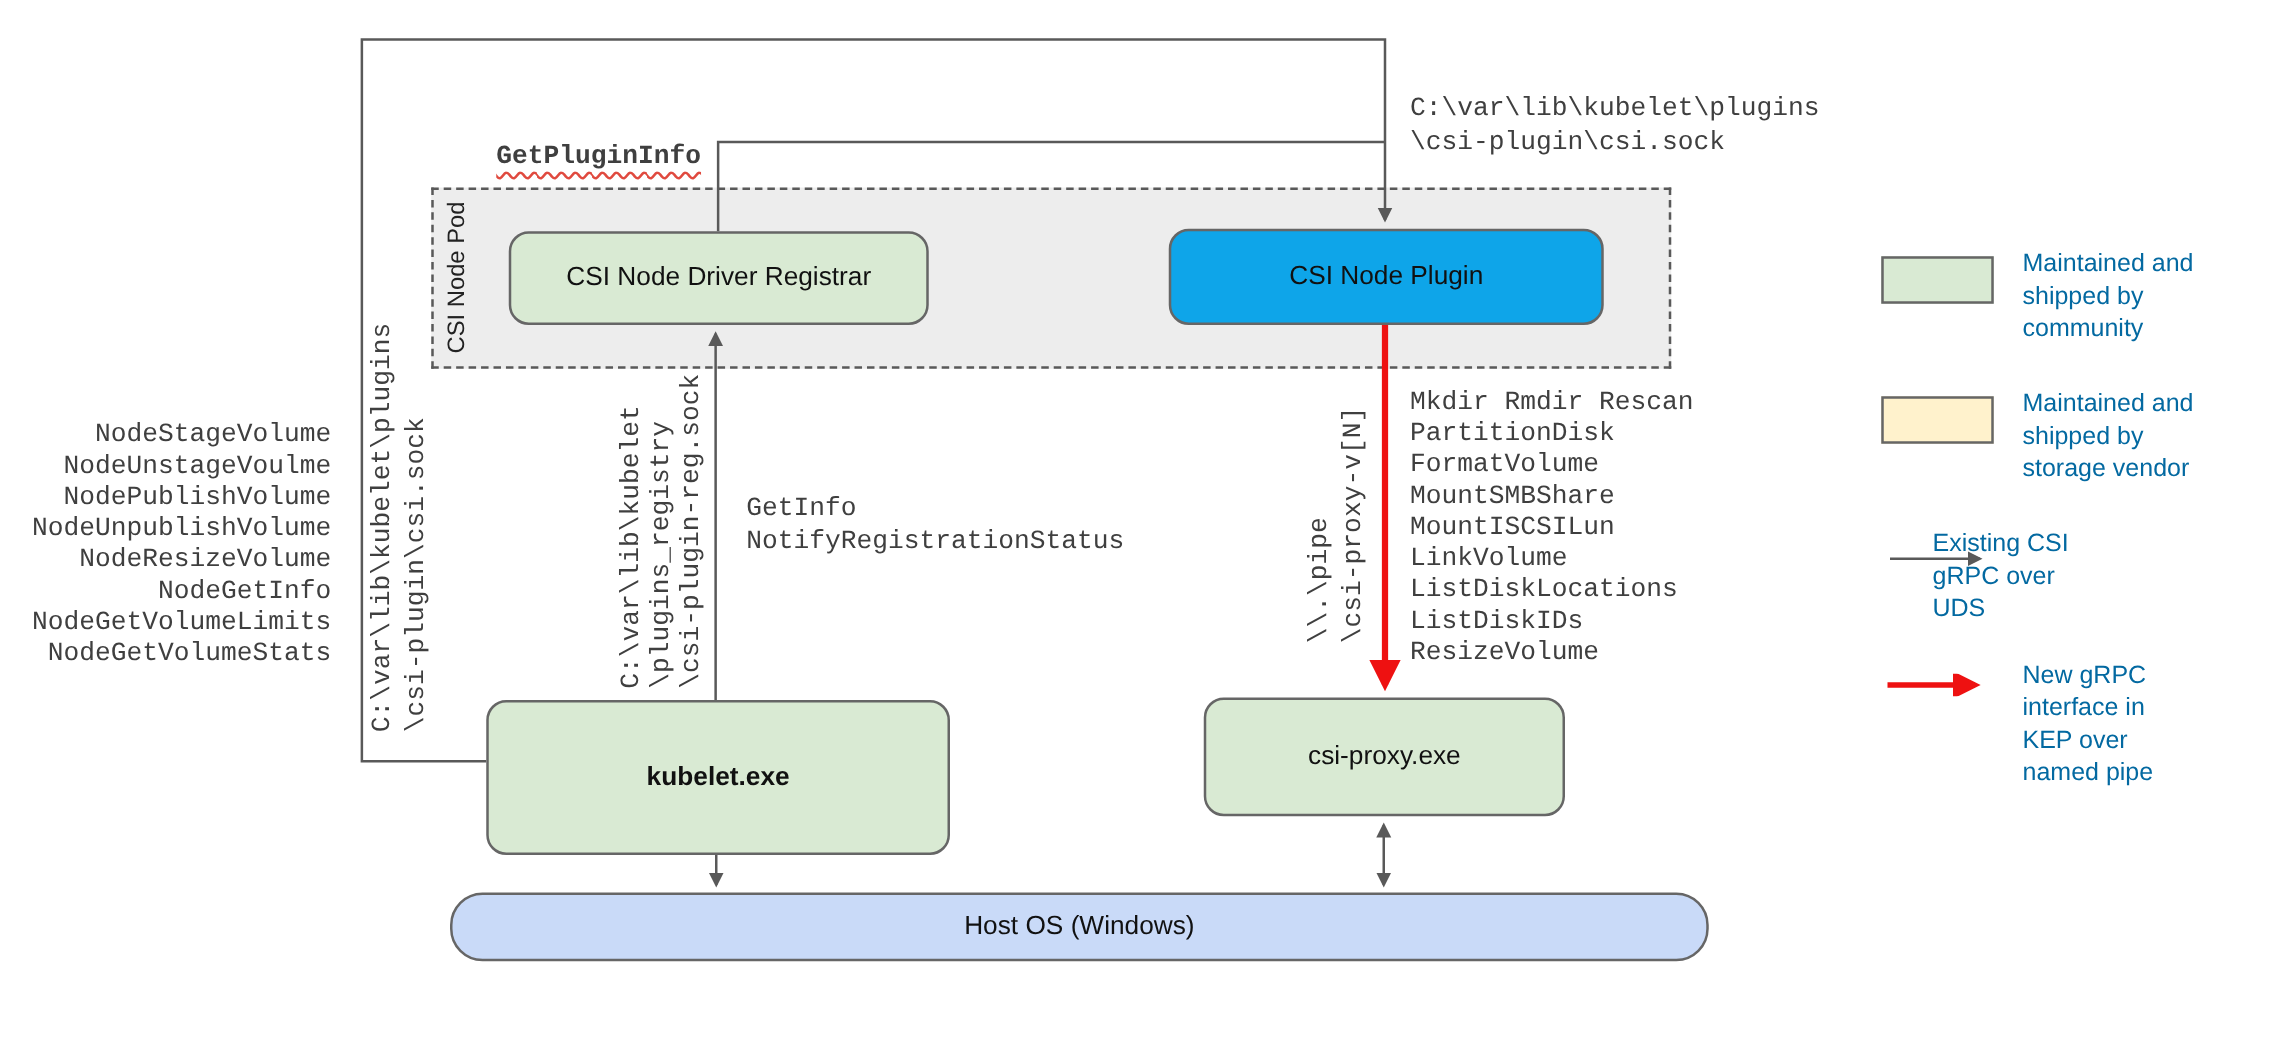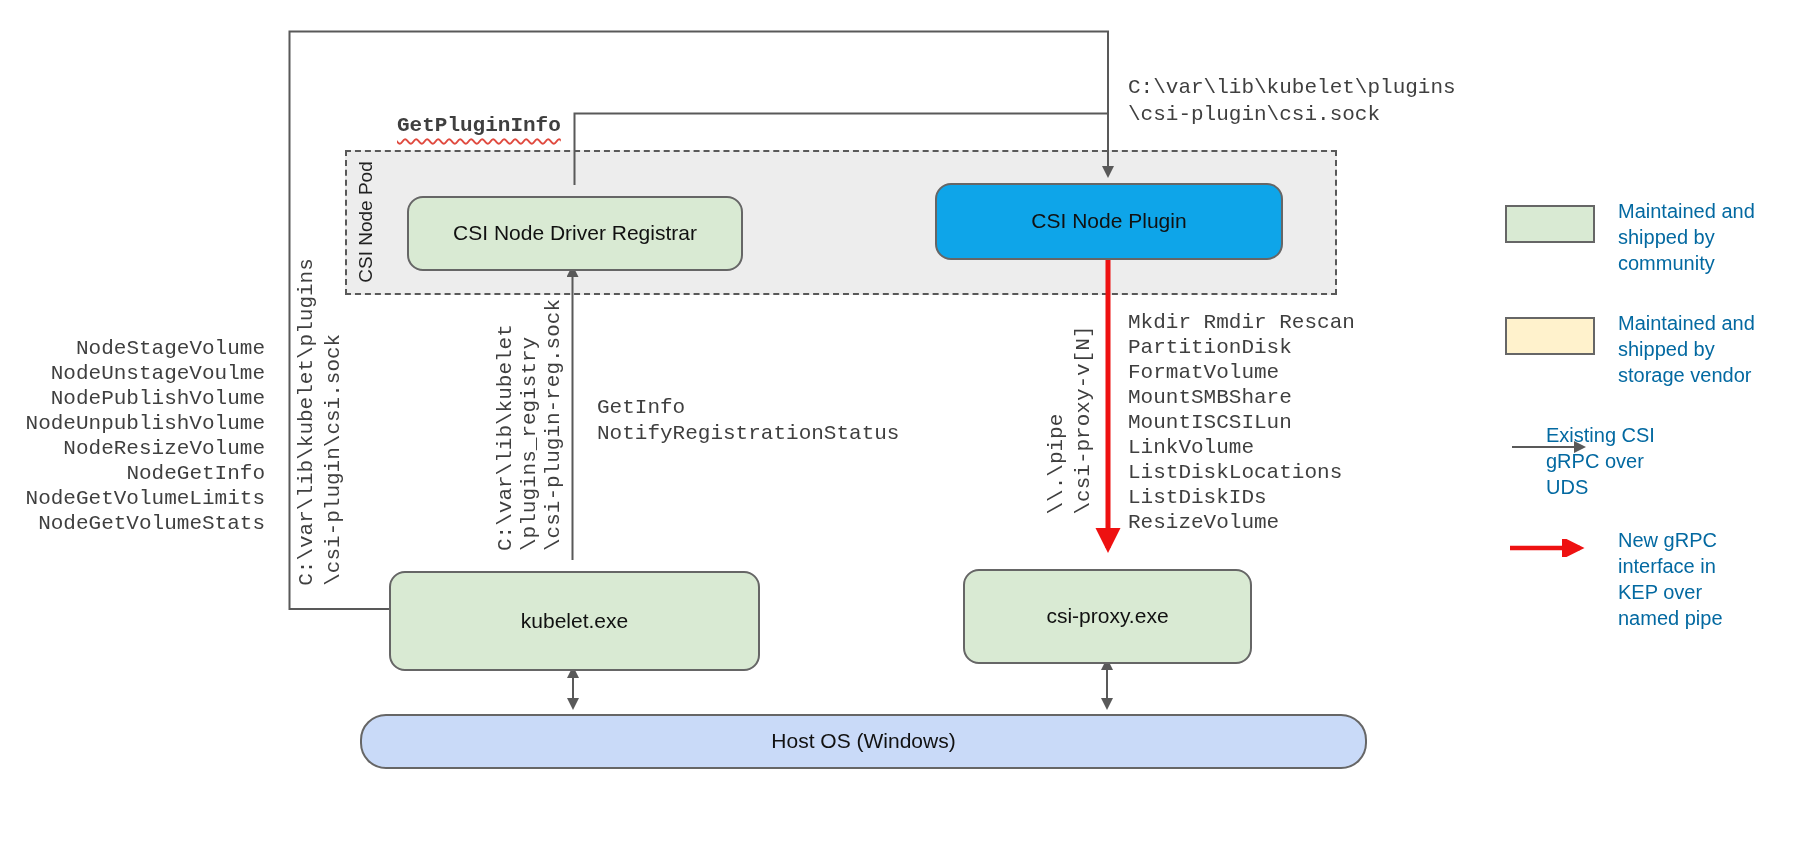--- a/index.html
+++ b/index.html
@@ -3,21 +3,21 @@
 <meta charset="utf-8">
 <style>
   html,body{margin:0;padding:0;background:#ffffff;}
   #canvas{position:relative;width:1818px;height:842px;background:#ffffff;overflow:hidden;
           font-family:"Liberation Sans",sans-serif;}
   .abs{position:absolute;}
   
   .node{position:absolute;box-sizing:border-box;border:2px solid #666666;border-radius:16px;
         display:flex;align-items:center;justify-content:center;flex-direction:column;
         font-size:21px;color:#111;text-align:center;line-height:1.25;z-index:3;}
-  .green{background:#d9ead3;margin-top:11px;}
+  .green{background:#d9ead3;}
   .yellow{background:#0ea5e9;}
   .blue{background:#c9daf8;border-radius:10px;}
   
   #pod{position:absolute;left:345px;top:150px;width:992px;height:145px;box-sizing:border-box;
        background:#ededed;border:2.5px dashed #595959;z-index:1;}
   .vlabel{position:absolute;transform:translate(-50%,-50%) rotate(-90deg);white-space:pre;z-index:4;}
   .mono{font-family:"Liberation Mono","DejaVu Sans Mono",monospace;font-size:21px;color:#3f3f3f;
         white-space:pre;z-index:4;}
   .podlabel{font-family:"Liberation Sans",sans-serif;font-size:19px;color:#222;}
   .wavy{text-decoration:underline wavy #e04a3f;text-decoration-thickness:2px;text-underline-offset:7px;font-weight:bold;}
@@ -62,21 +62,21 @@
   </svg>
 
   <div class="node green" style="left:407px;top:185px;width:336px;height:75px;">
     <span>CSI Node Driver Registrar</span>
   </div>
 
   <div class="node yellow" style="left:935px;top:183px;width:348px;height:77px;">
     <span>CSI Node Plugin</span>
   </div>
 
-  <div class="node green" style="left:389px;top:560px;width:371px;height:100px;">
+  <div class="node green" style="left:389px;top:560px;width:371px;height:124px;font-weight:bold;">
     <span>kubelet.exe</span>
   </div>
 
   <div class="node green" style="left:963px;top:558px;width:289px;height:95px;">
     <span>csi-proxy.exe</span>
   </div>
 
   <div class="node blue" style="left:360px;top:714px;width:1007px;height:55px;border-radius:26px;">
     <span>Host OS (Windows)</span>
   </div>

